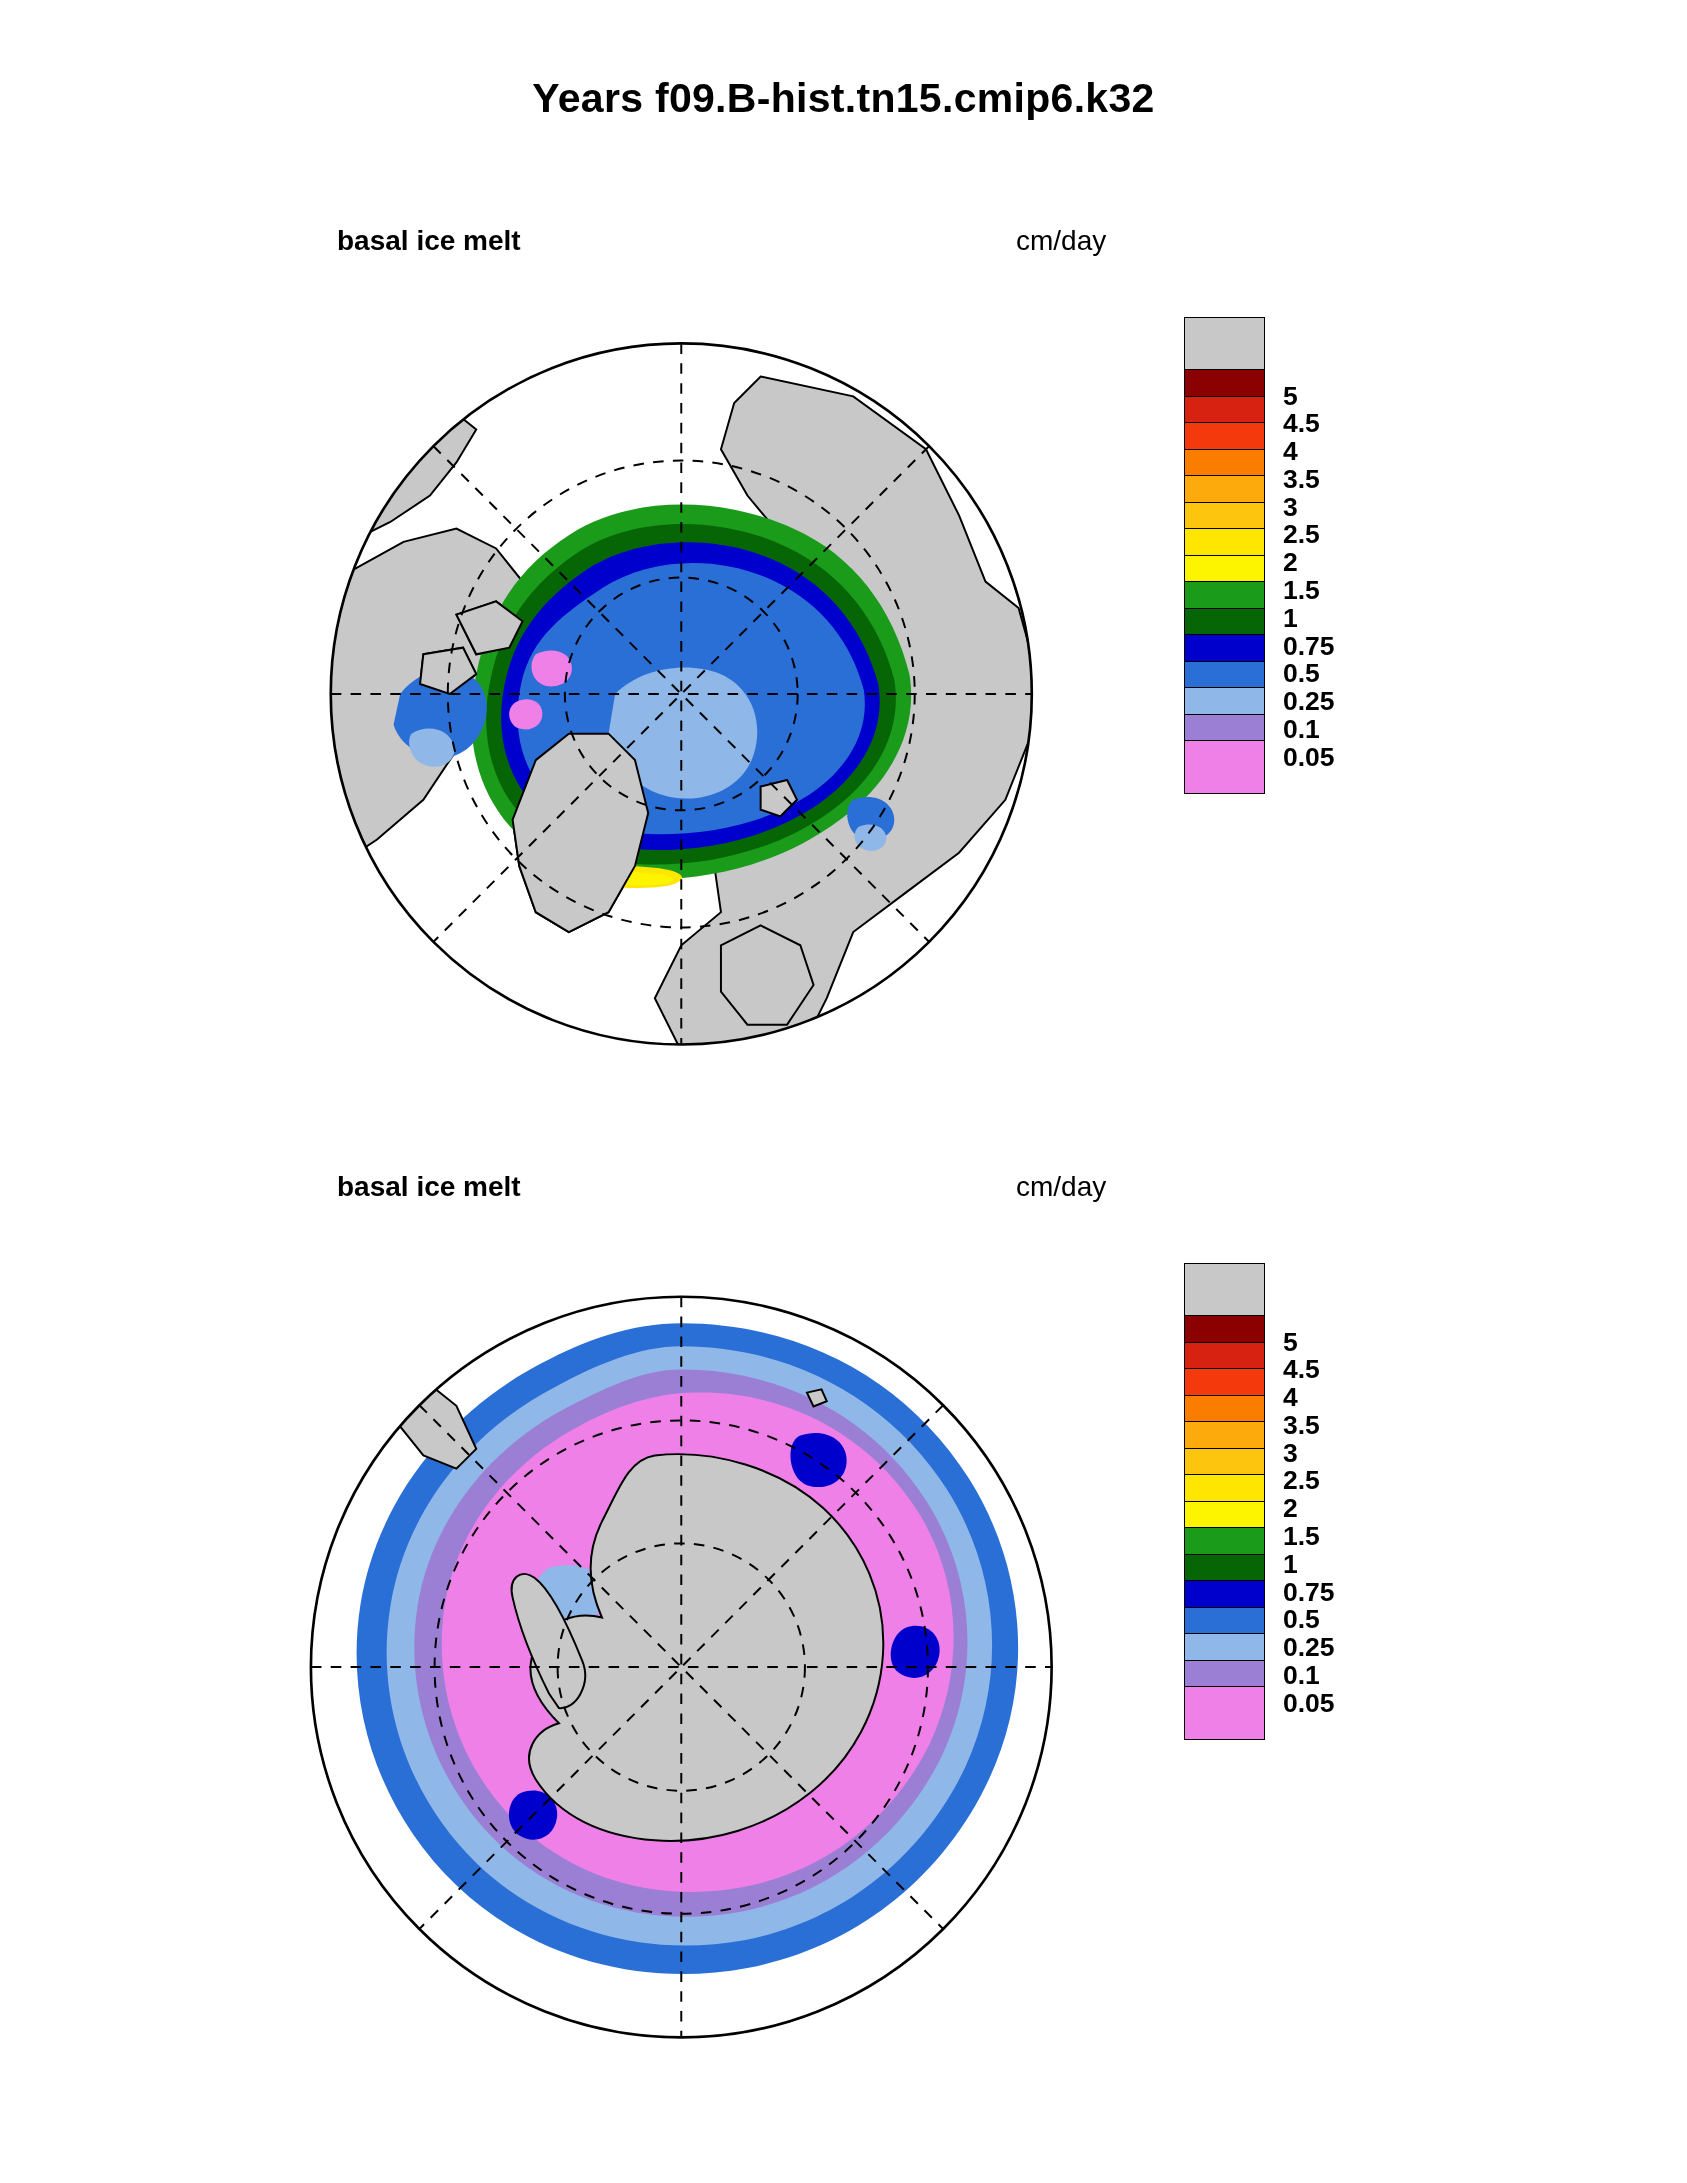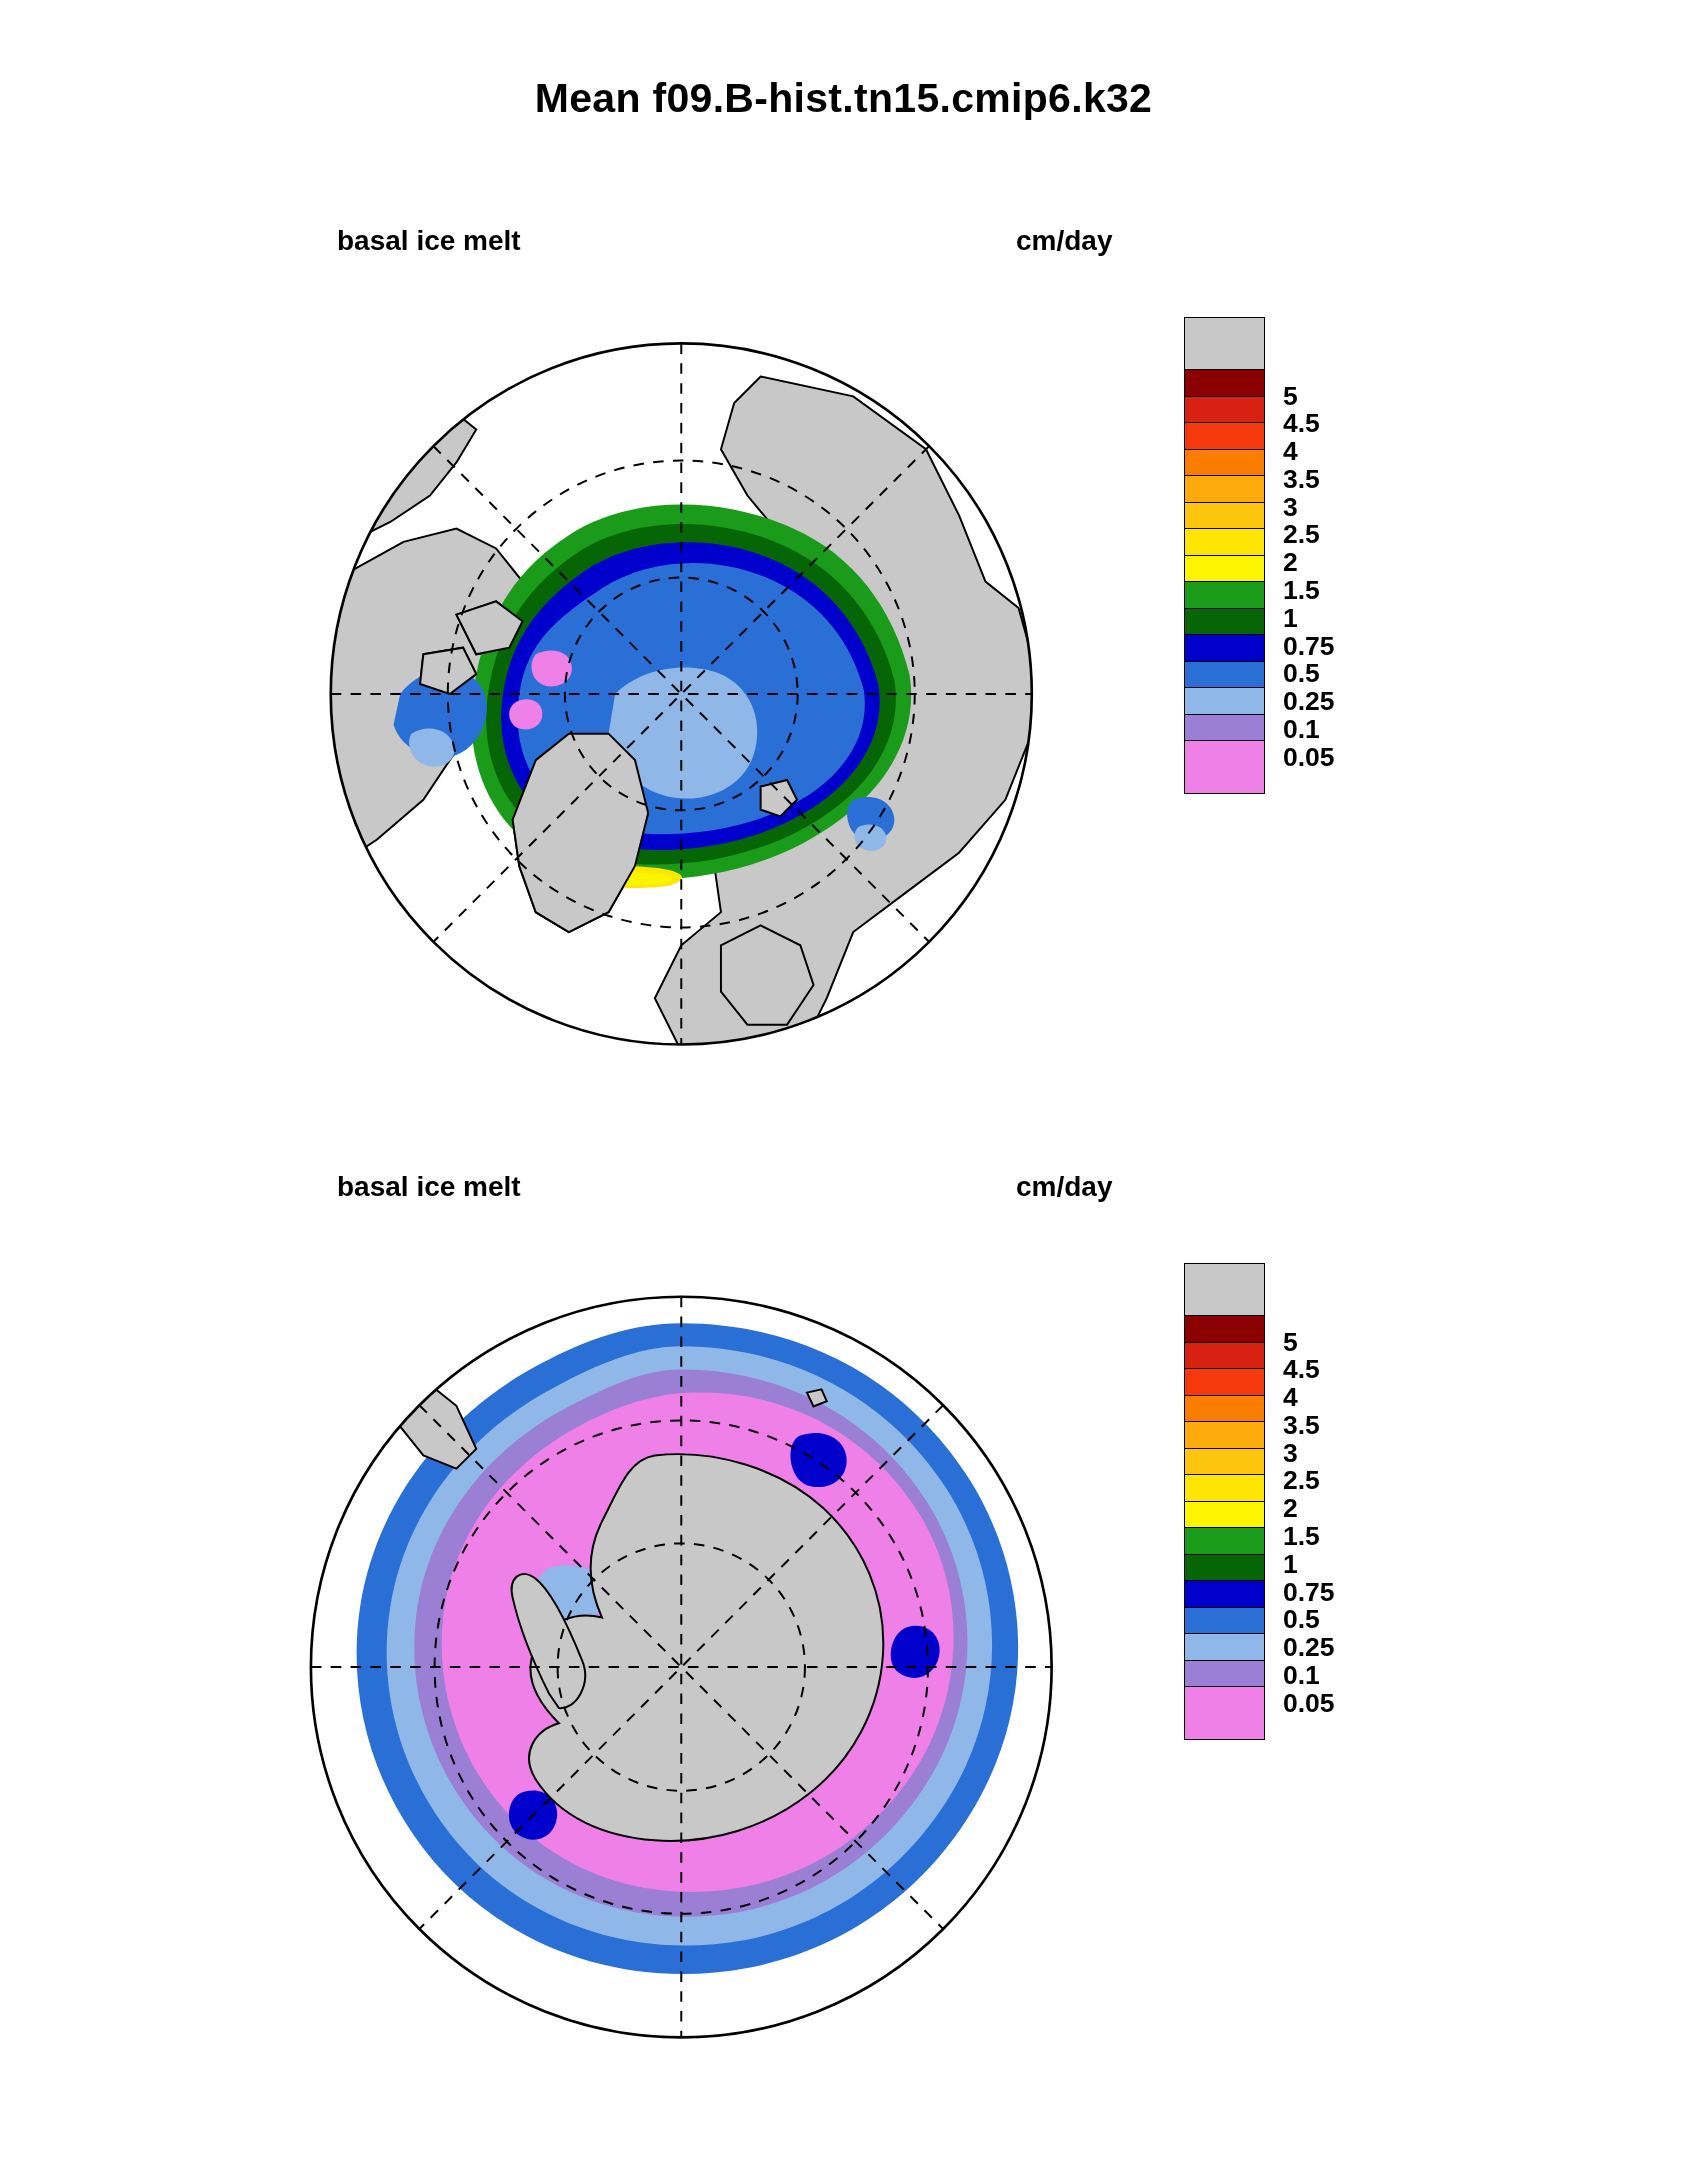--- a/index.html
+++ b/index.html
@@ -39,21 +39,21 @@
   .panel-south { top: 1164px; height: 979px; }
 
   .panel-label-left {
     position: absolute;
     font-size: 28px;
     font-weight: bold;
   }
   .panel-label-right {
     position: absolute;
     font-size: 28px;
-    font-weight: bold;
+    font-weight: normal;
   }
 
   .map-wrap {
     position: absolute;
   }
 
   
   .colorbar {
     position: absolute;
     width: 79px;
@@ -74,21 +74,21 @@
     position: absolute;
     font-size: 26.5px;
     font-weight: bold;
     white-space: nowrap;
   }
 </style>
 </head>
 <body>
 
 <div class="title-block">
-  <div class="title-line">Mean f09.B-hist.tn15.cmip6.k32</div>
+  <div class="title-line">Years f09.B-hist.tn15.cmip6.k32</div>
 </div>
 
 <div class="panel panel-north">
 
   <div class="panel-label-left" style="left:337px; top:26.5px;">basal ice melt</div>
   <div class="panel-label-right" style="left:1016px; top:26.5px;">cm/day</div>
 
   <div class="map-wrap" style="left:258px; top:99px;">
     <svg width="873" height="827" viewBox="0 0 1320 1250">
       <defs>

